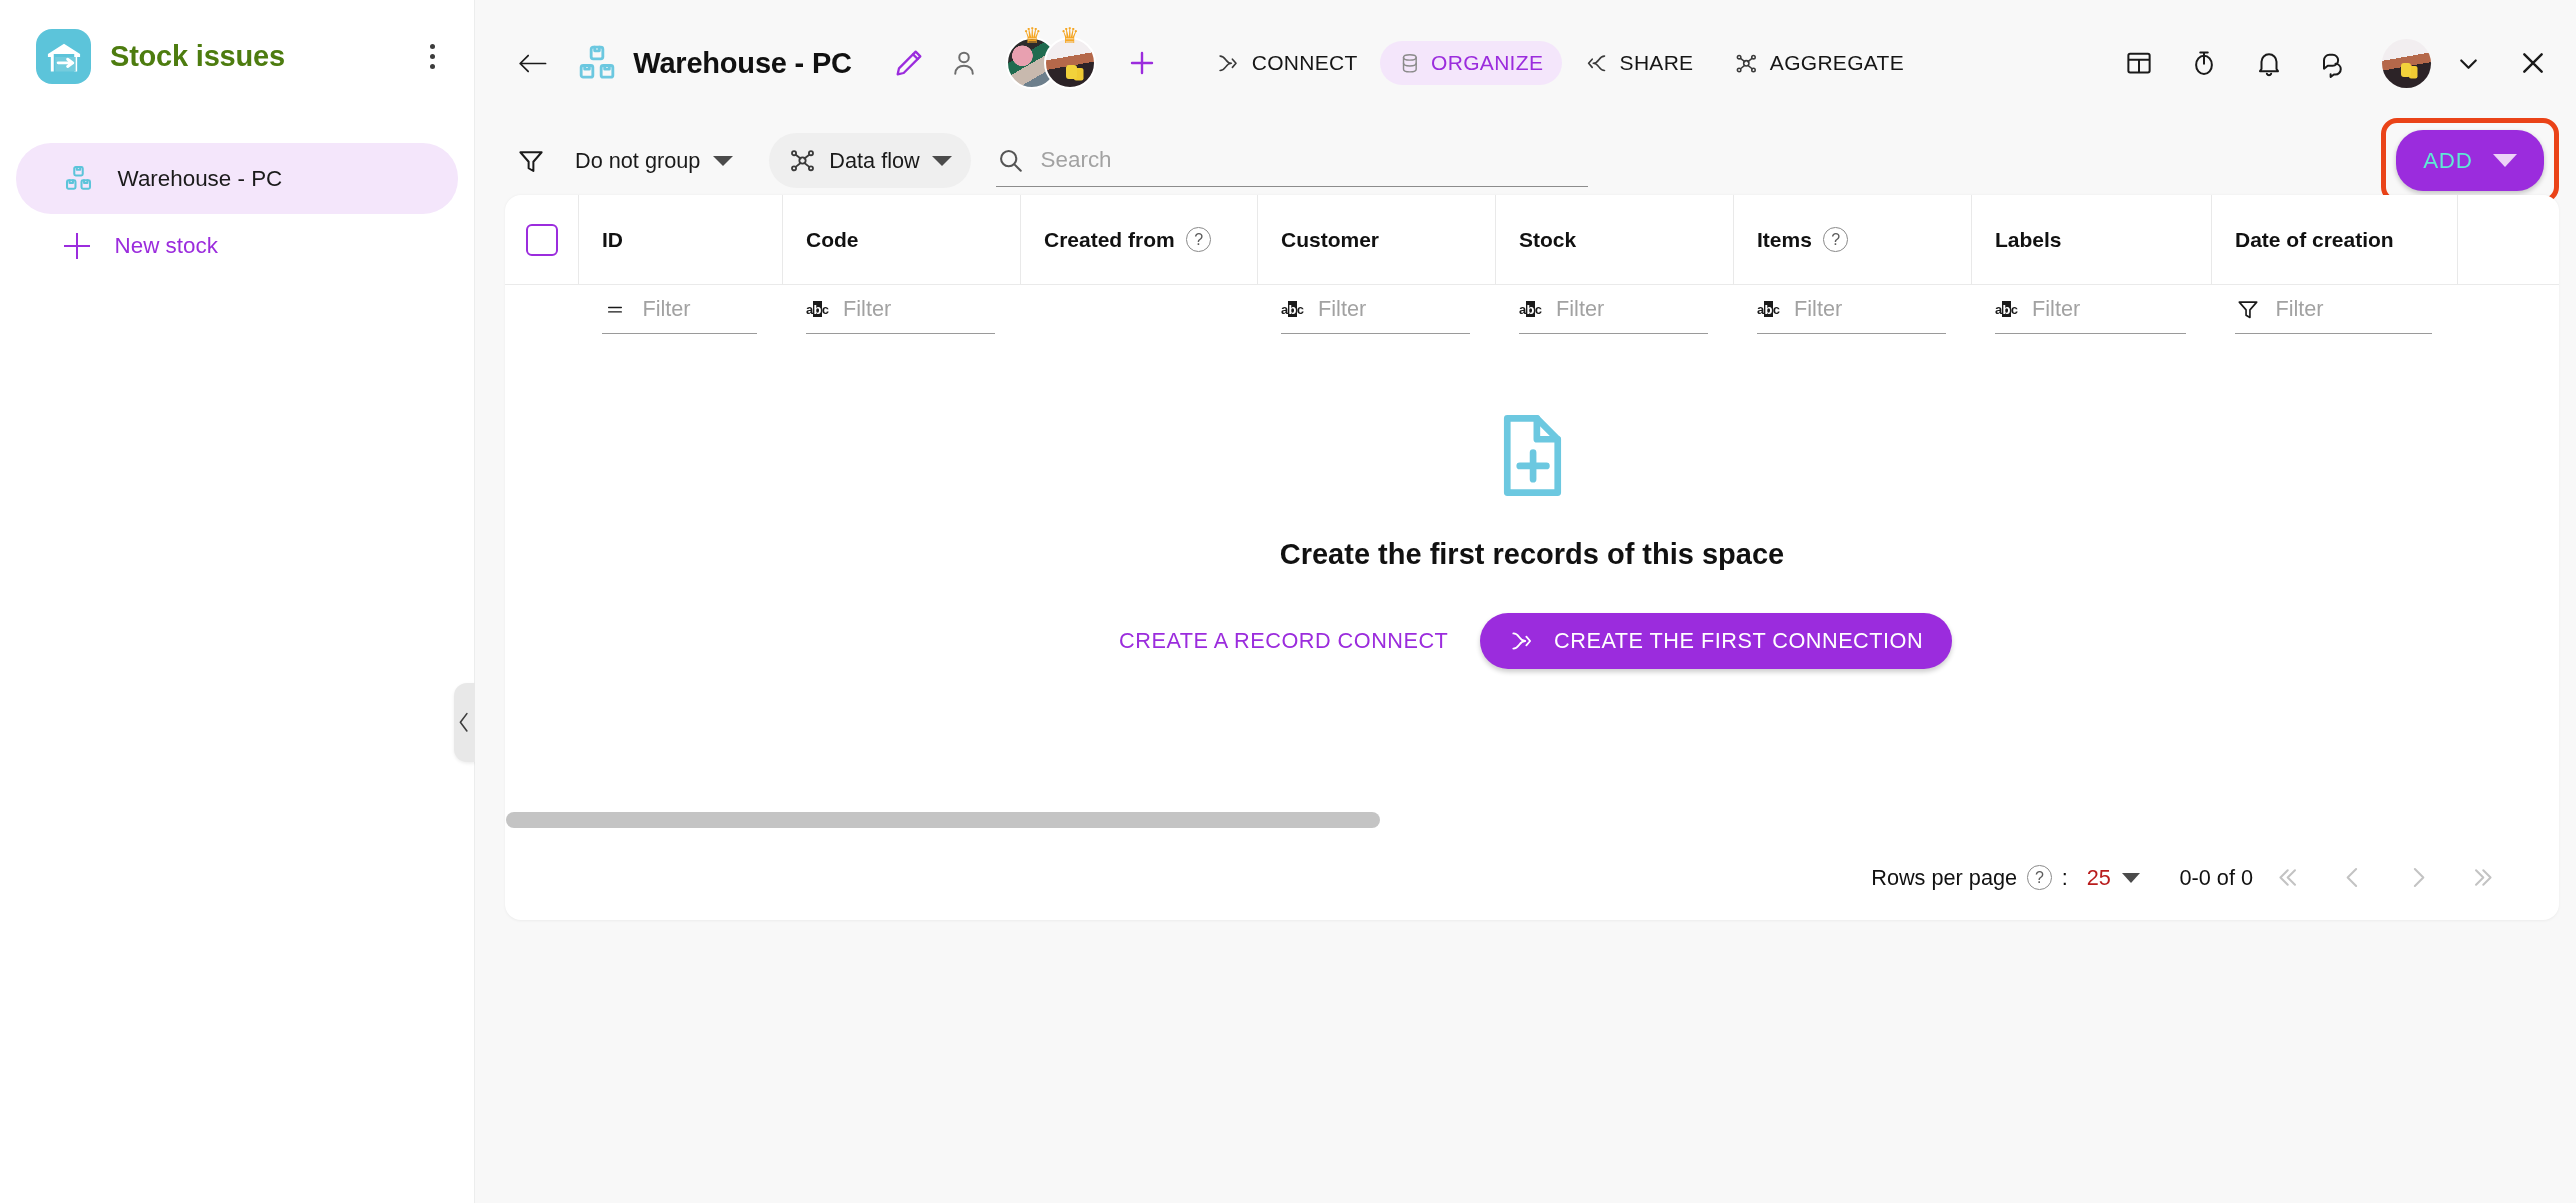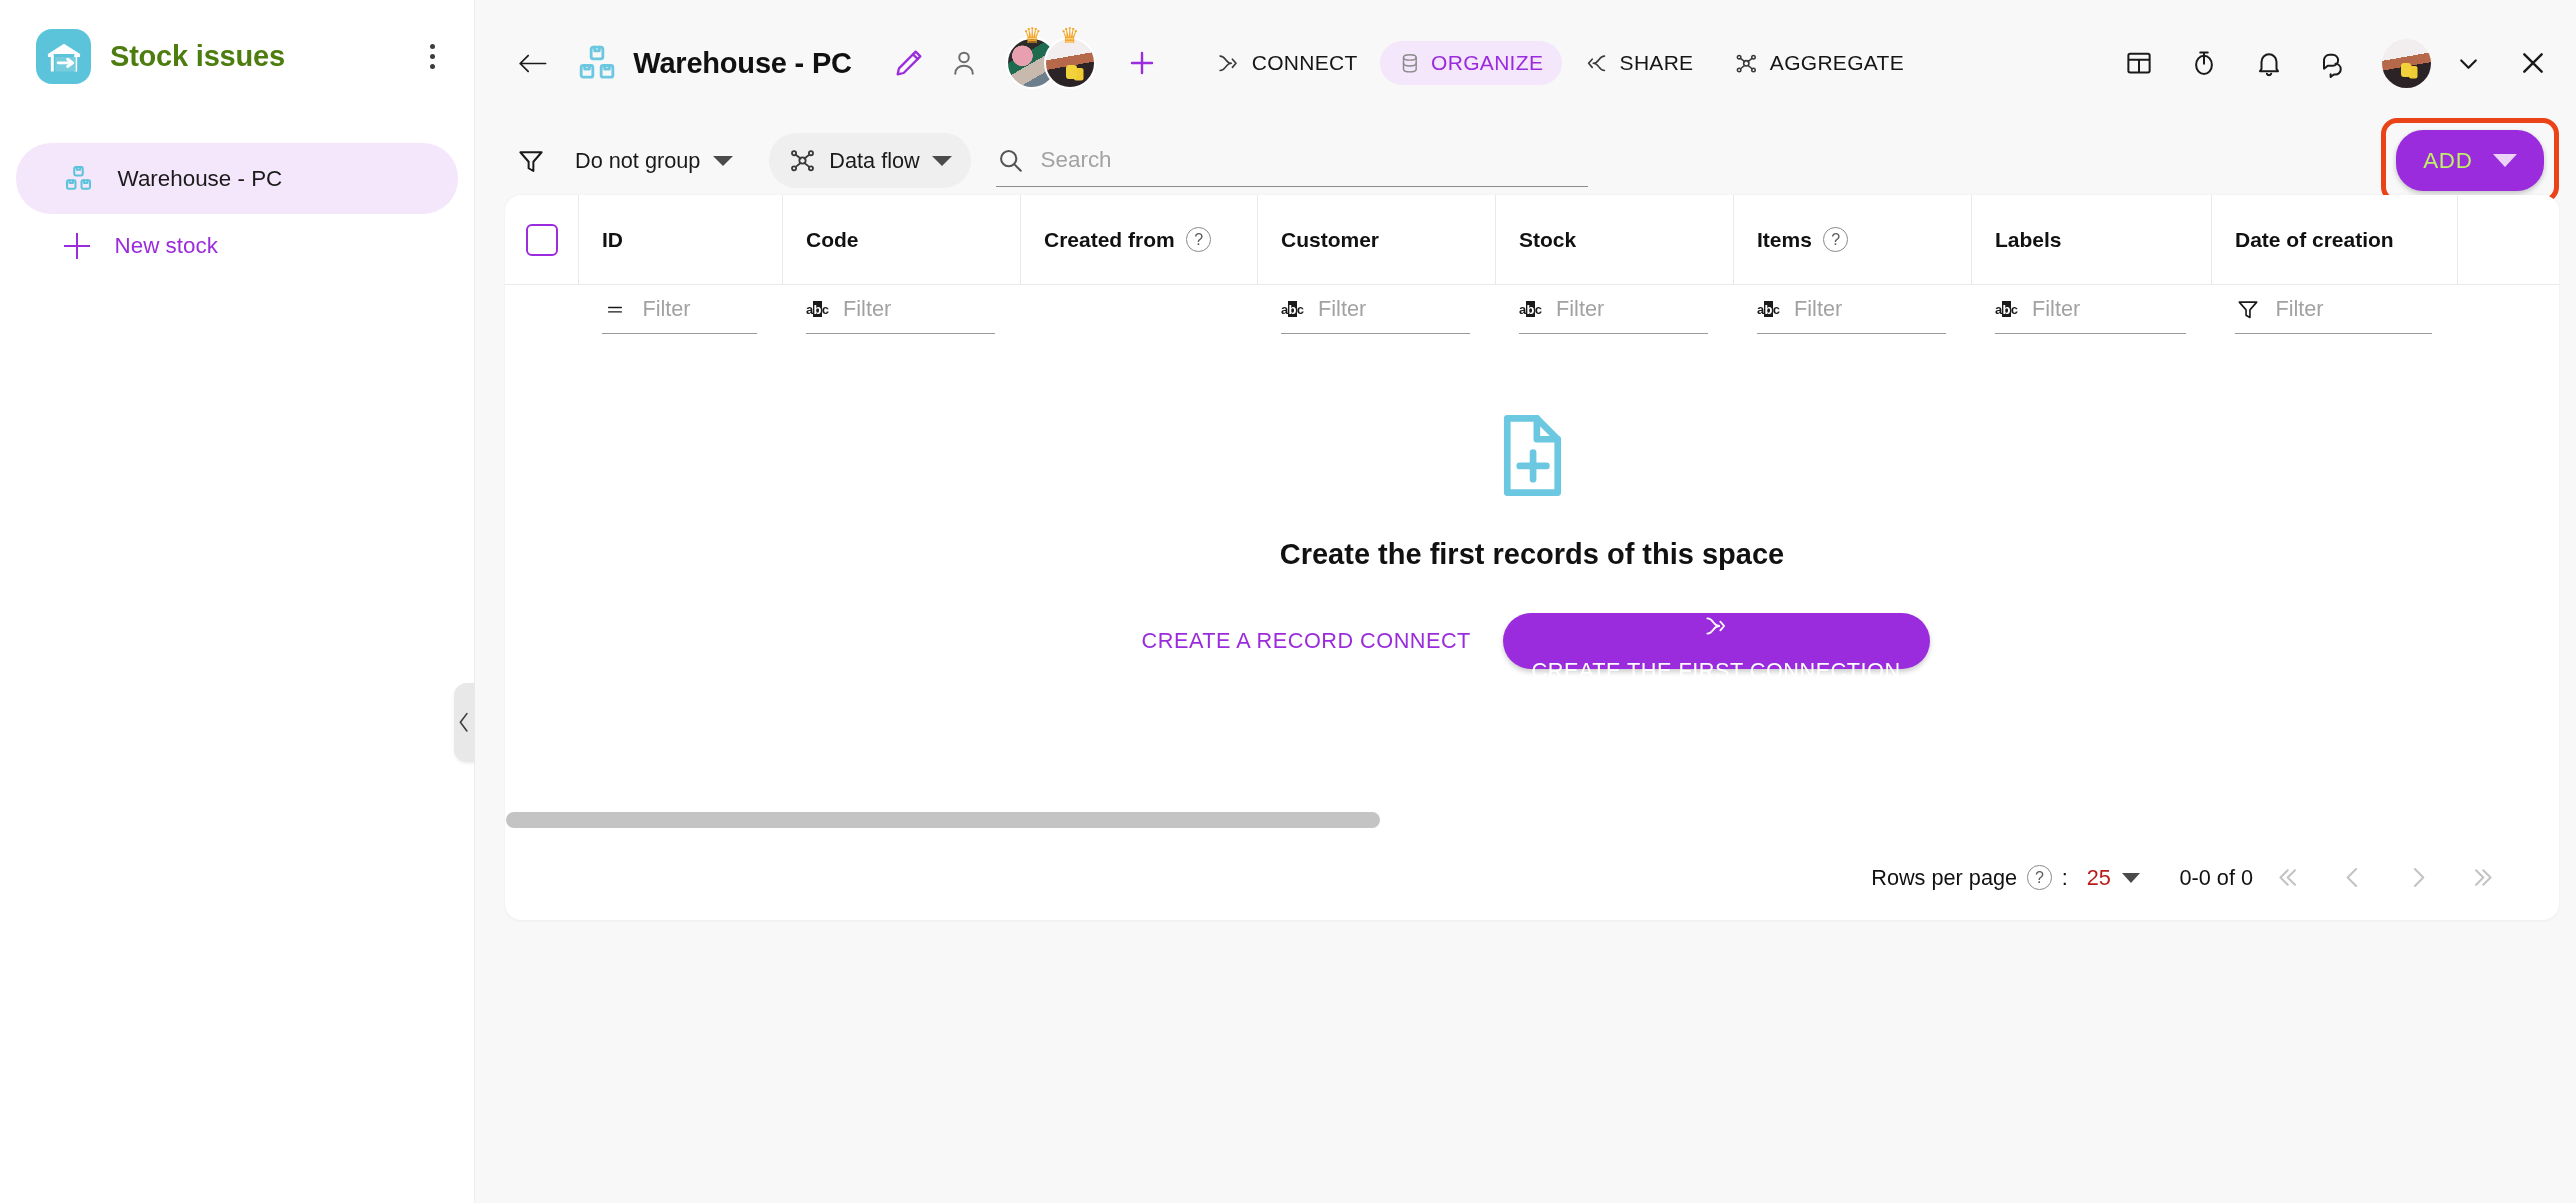--- a/index.html
+++ b/index.html
@@ -175,21 +175,21 @@
   .search-input::placeholder { color: #a2a2a2; }
 
   .add-wrap {
     margin-left: auto; position: relative;
     border: 5.8px solid #ea4318; border-radius: 16px;
     padding: 7.2px 10px;
   }
   .add-btn {
     display: flex; align-items: center; justify-content: center; gap: 20px;
     height: 61px; padding: 0 27.5px; border-radius: 27px;
-    background: #9b2cdd; color: #bef264;
+    background: #9b2cdd; color: #5eead4;
     font-size: 22.4px; letter-spacing: 0.7px; cursor: pointer; border: none;
     font-family: "Liberation Sans", sans-serif;
     box-shadow: 0 2.2px 5px rgba(0,0,0,0.22);
   }
   .caret-light {
     width: 0; height: 0; border-left: 12.3px solid transparent;
     border-right: 12.3px solid transparent; border-top: 13px solid #ecd2f7;
   }
 
   
@@ -254,21 +254,20 @@
     background: none; border: none; cursor: pointer; padding: 11.6px 7.2px;
     font-family: "Liberation Sans", sans-serif;
   }
   .prim-btn {
     display: flex; align-items: center; gap: 19px;
     height: 56px; padding: 0 29px; border-radius: 28px;
     background: #9b2cdd; color: #fff; border: none;
     font-size: 21.7px; letter-spacing: 0.5px; cursor: pointer;
     font-family: "Liberation Sans", sans-serif;
     box-shadow: 0 2.9px 5.8px rgba(0,0,0,0.2);
-    flex-direction: column;
   }
 
   
   .hscroll {
     position: absolute; left: 1.4px; bottom: 92px;
     height: 16px; border-radius: 8px; background: #c4c4c4;
     width: 874px;
   }
 
   

